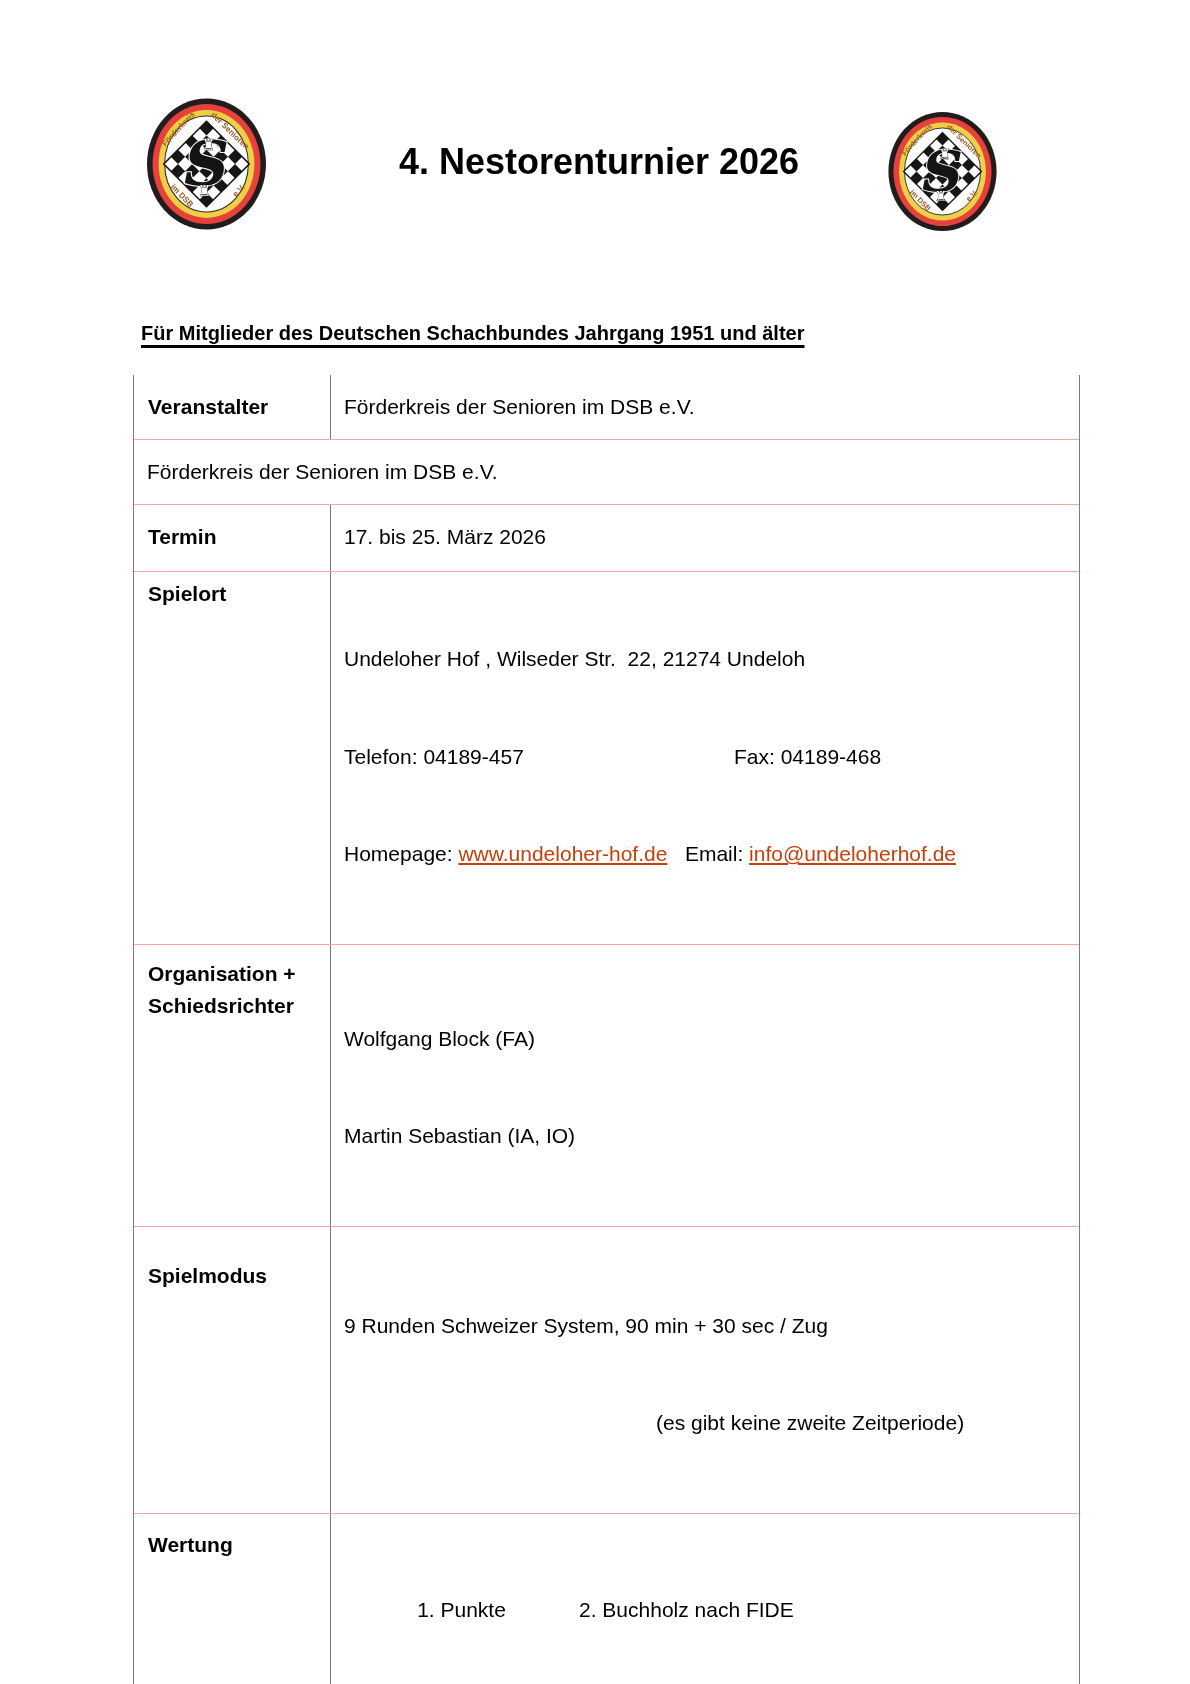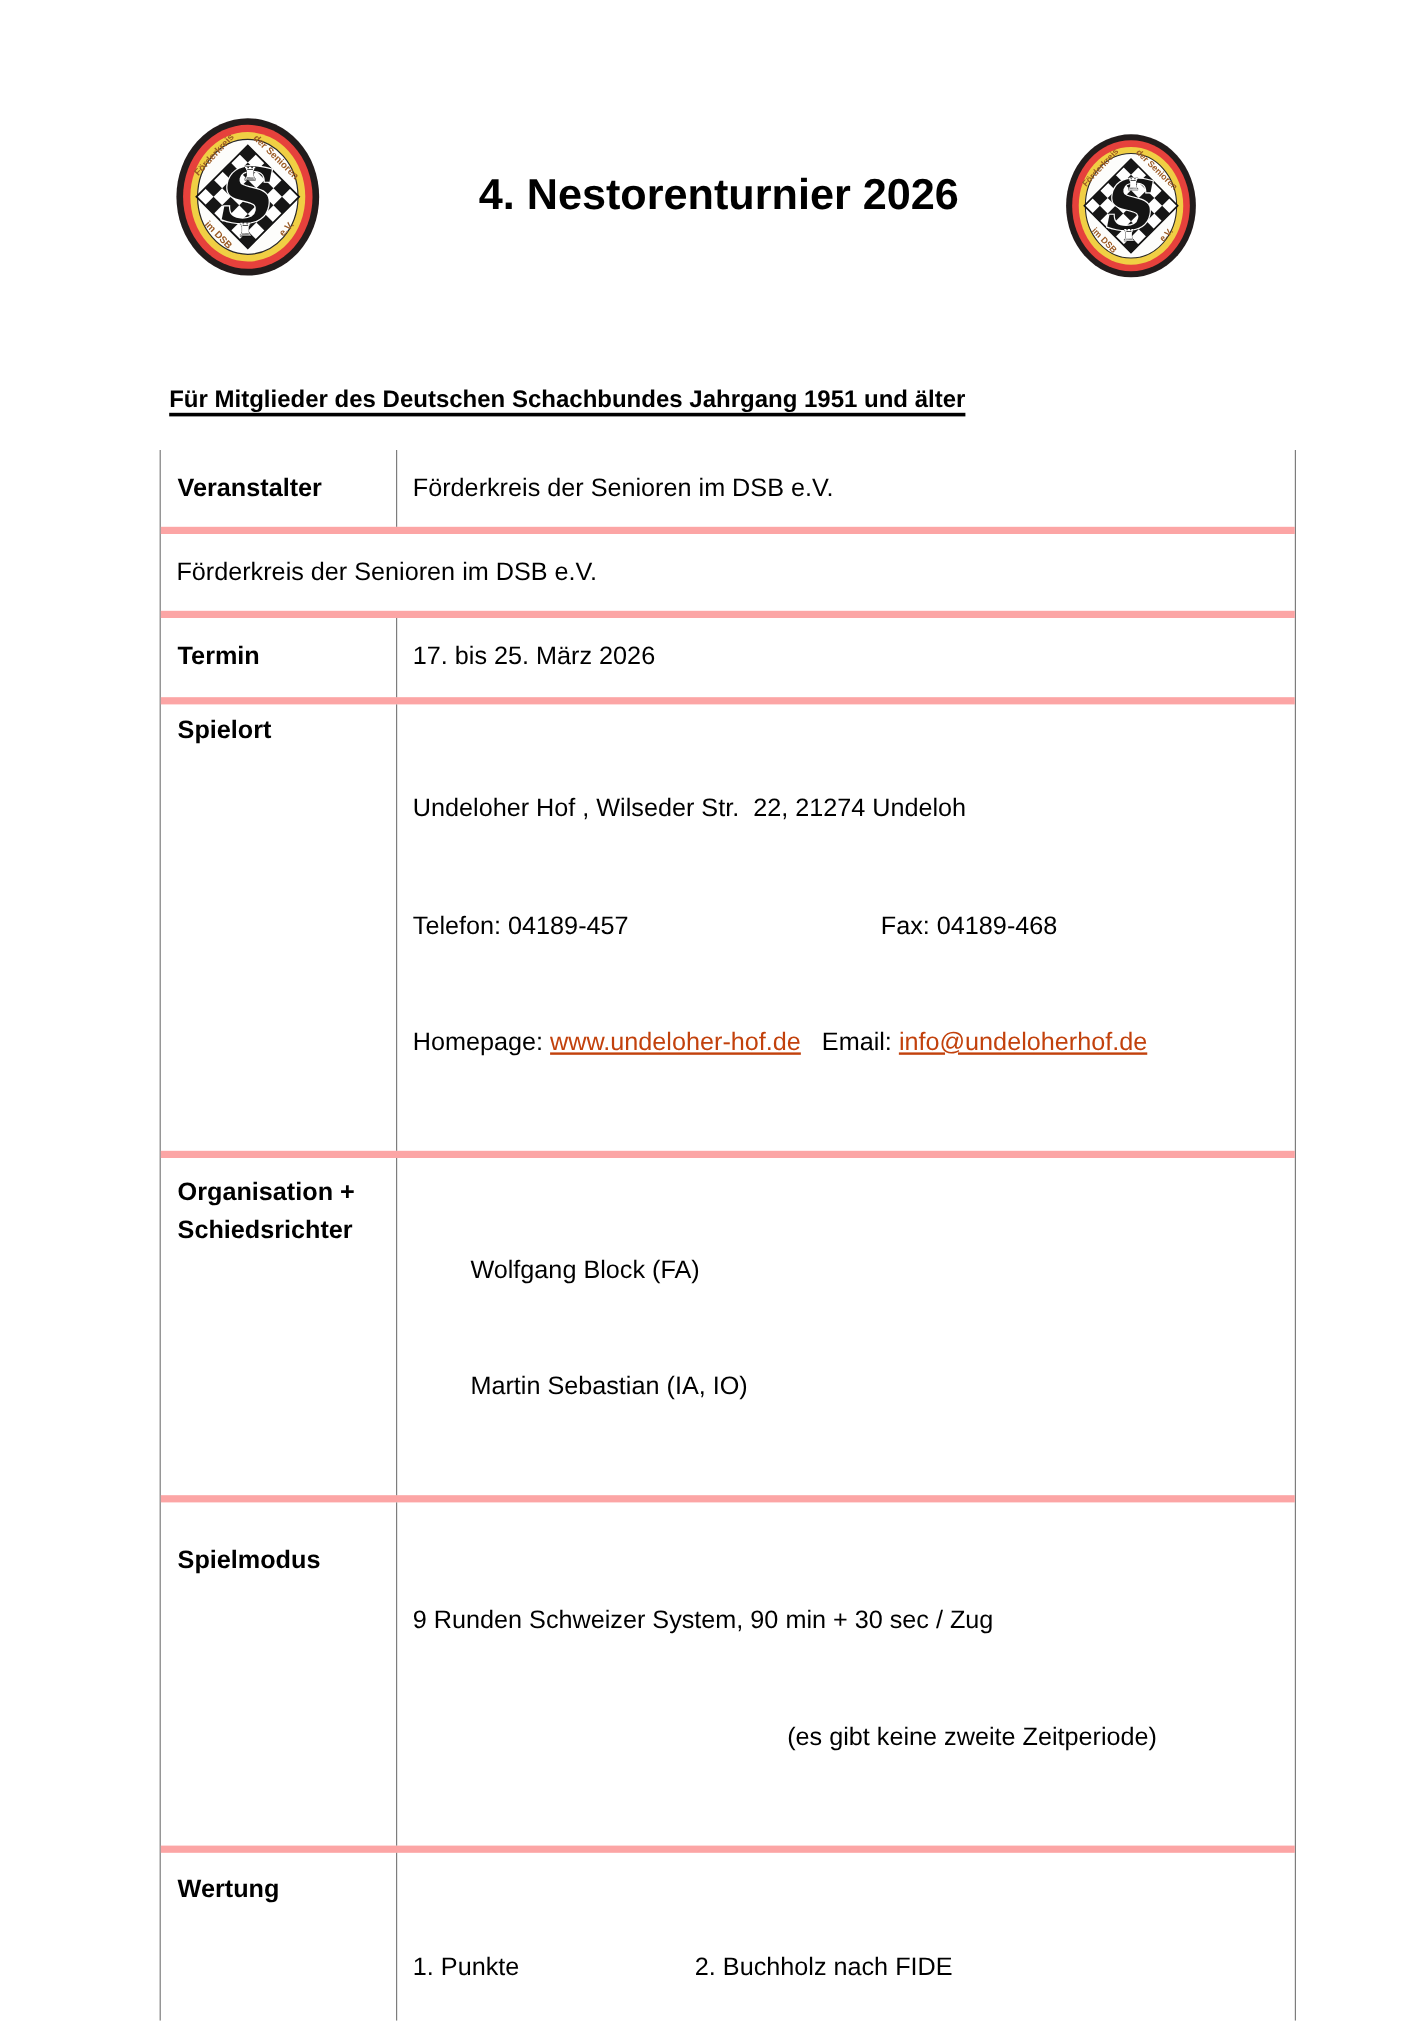--- a/index.html
+++ b/index.html
@@ -28,43 +28,43 @@
     text-underline-offset:5px;
     white-space:nowrap;
   }
   
   .spec-table{
     position:absolute;left:133px;top:375px;width:945px;
     border-left:1px solid #7d7d7d;
     border-right:1px solid #7d7d7d;
     font-size:21px;line-height:32.5px;
   }
-  .row{display:flex;border-bottom:6px solid #fca5a5;}
+  .row{display:flex;border-bottom:1px solid #fca5a5;}
   .row:last-child{border-bottom:none;}
   .cell-label{
     width:197px;flex:0 0 197px;box-sizing:border-box;
     border-right:1px solid #7d7d7d;
     font-weight:bold;
     padding:var(--pt,16px) 8px 8px 14px;
   }
   .cell-value{
     flex:1;box-sizing:border-box;
     padding:var(--pt,16px) 10px 8px 13px;
     white-space:pre-wrap;
   }
   .r-simple{min-height:64px;--pt:16px;}
   .r-termin{min-height:66px;--pt:16px;}
   .r-spielort{min-height:121px;--pt:6px;}
-  .r-organisation{min-height:91px;gap:48px;--pt:13px;}
+  .r-organisation{min-height:91px;--pt:13px;}
   .r-spielmodus{min-height:95px;--pt:18px;}
   .r-spielmodus .cell-label{padding-top:33px;}
   .r-wertung{min-height:138px;--pt:15px;}
 
   .indent-zeit{margin-left:312px;}
-  .col-a{display:inline-block;width:235px;}
+  .col-a{display:inline-block;width:235px;text-align:center;}
   .col-tel{display:inline-block;width:390px;}
   a.doc-link{color:#c2410c;text-decoration:underline;cursor:pointer;}
 </style>
 </head>
 <body>
 
 <div class="page">
 
   <svg class="logo logo-left" viewBox="0 0 120 132">
     <ellipse cx="60" cy="66" rx="59" ry="65" fill="#221c1c"></ellipse>

